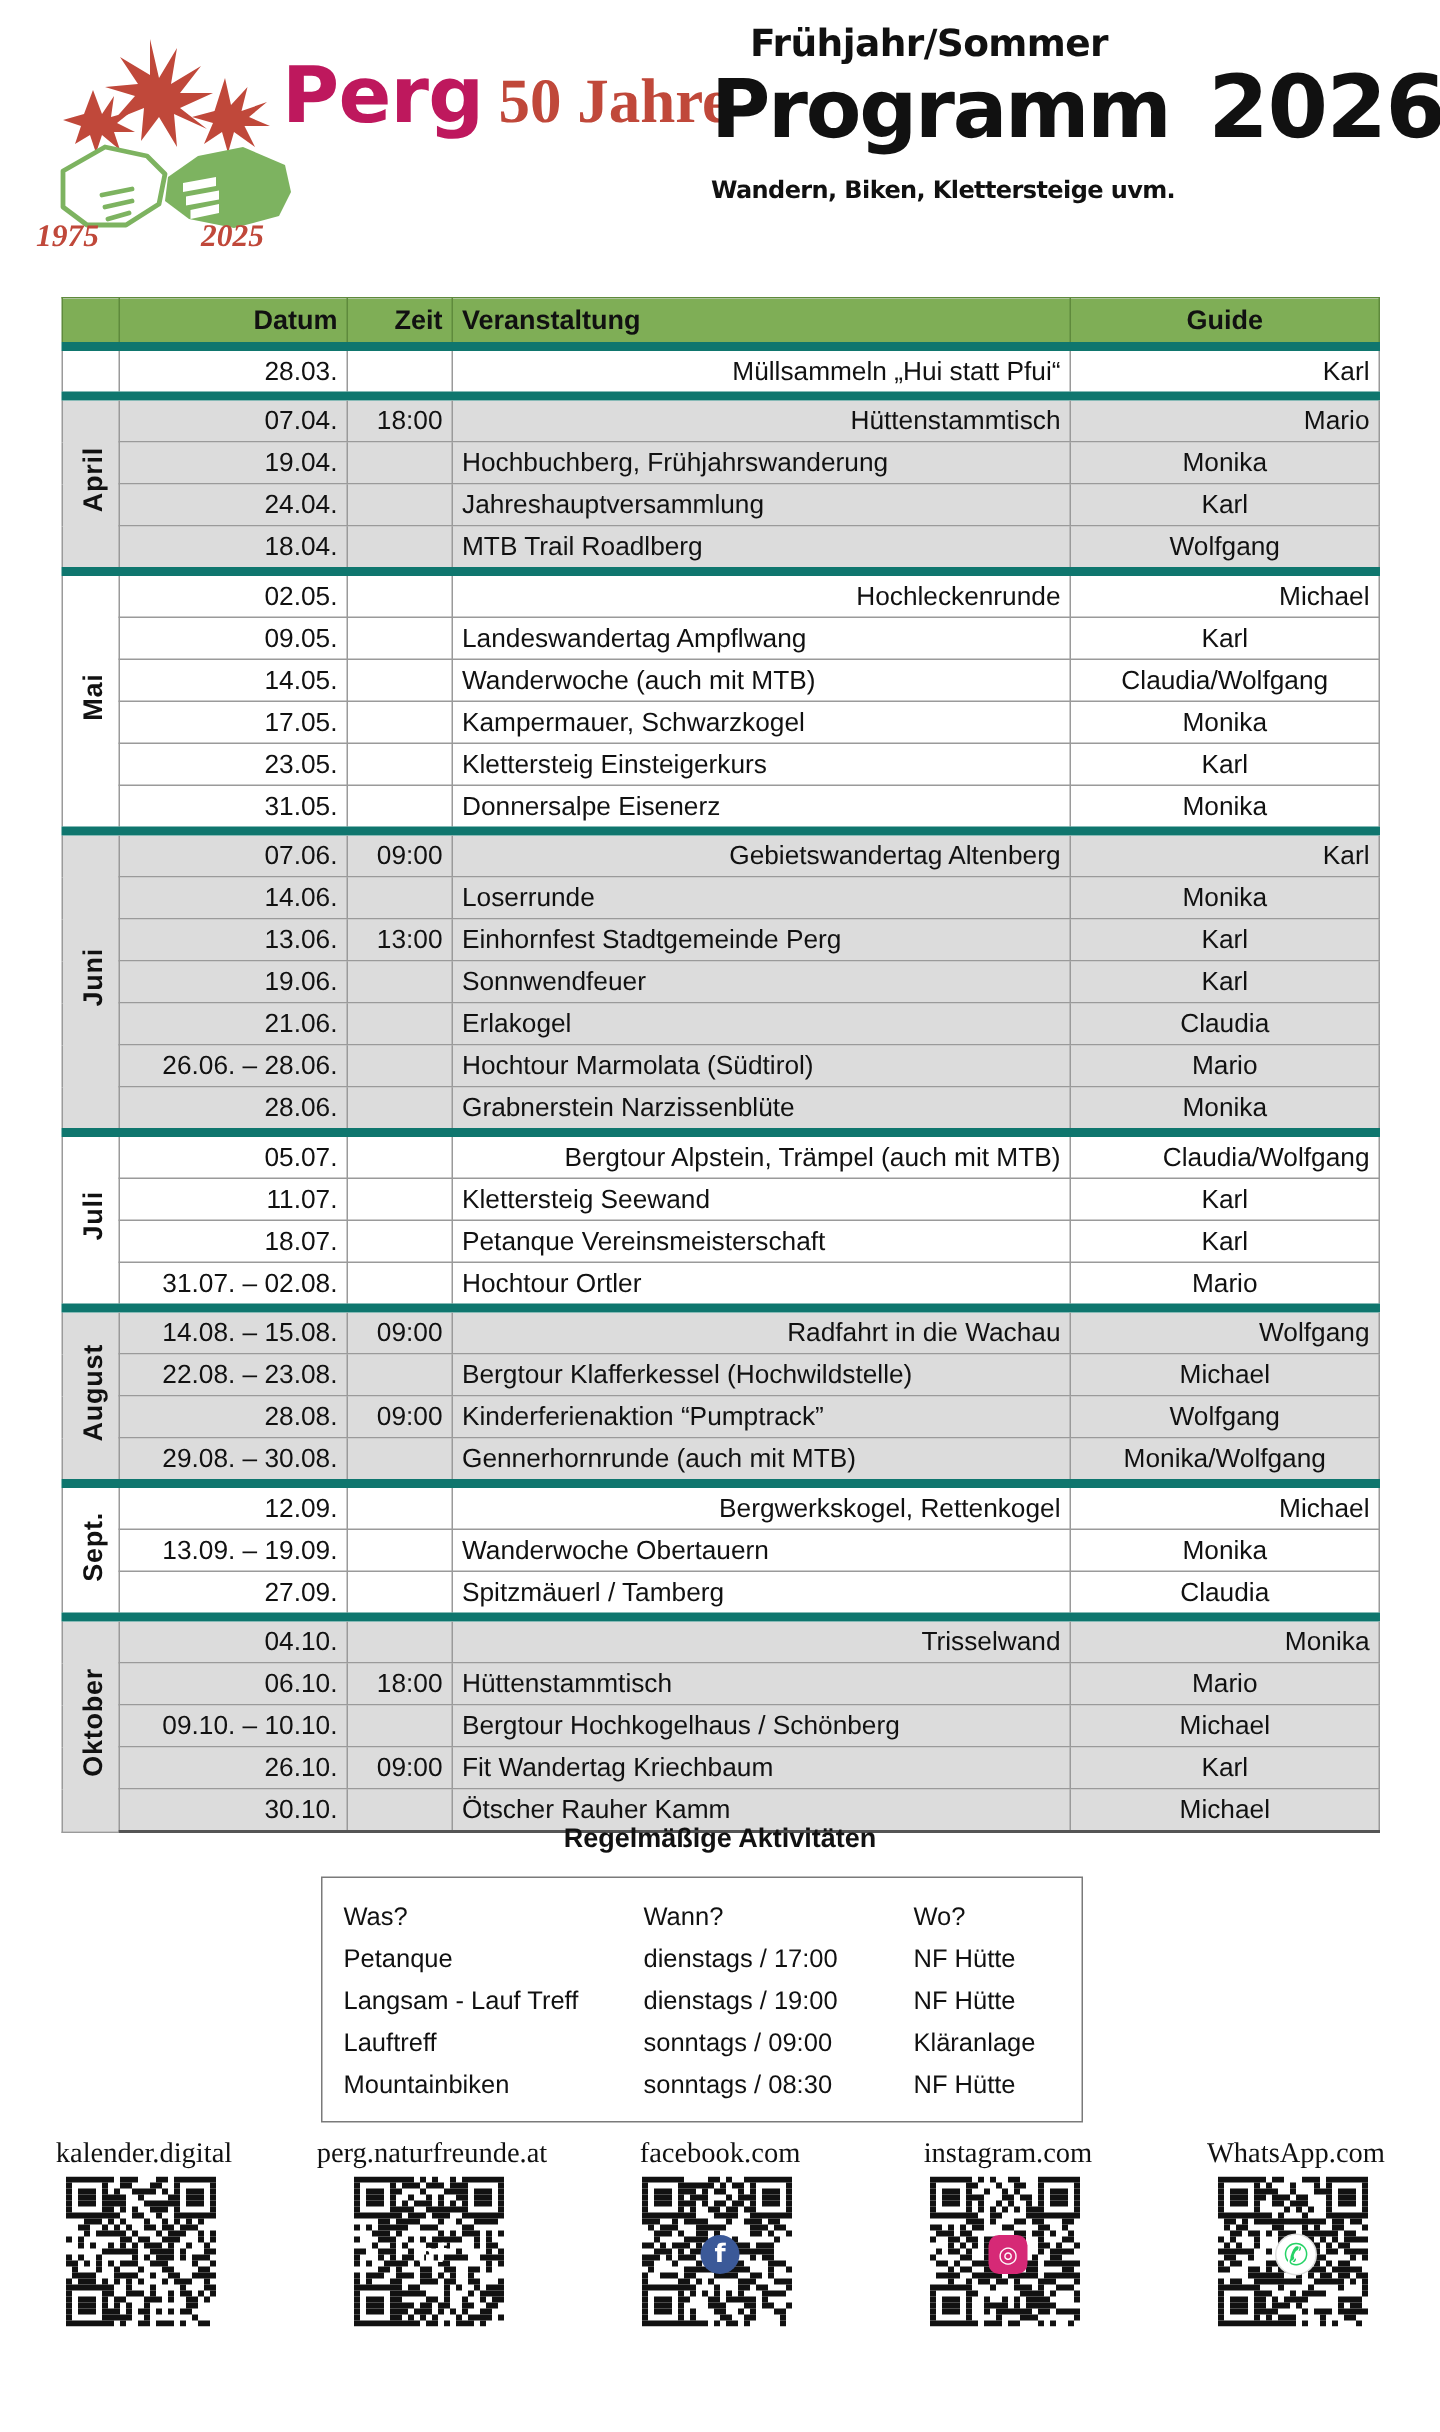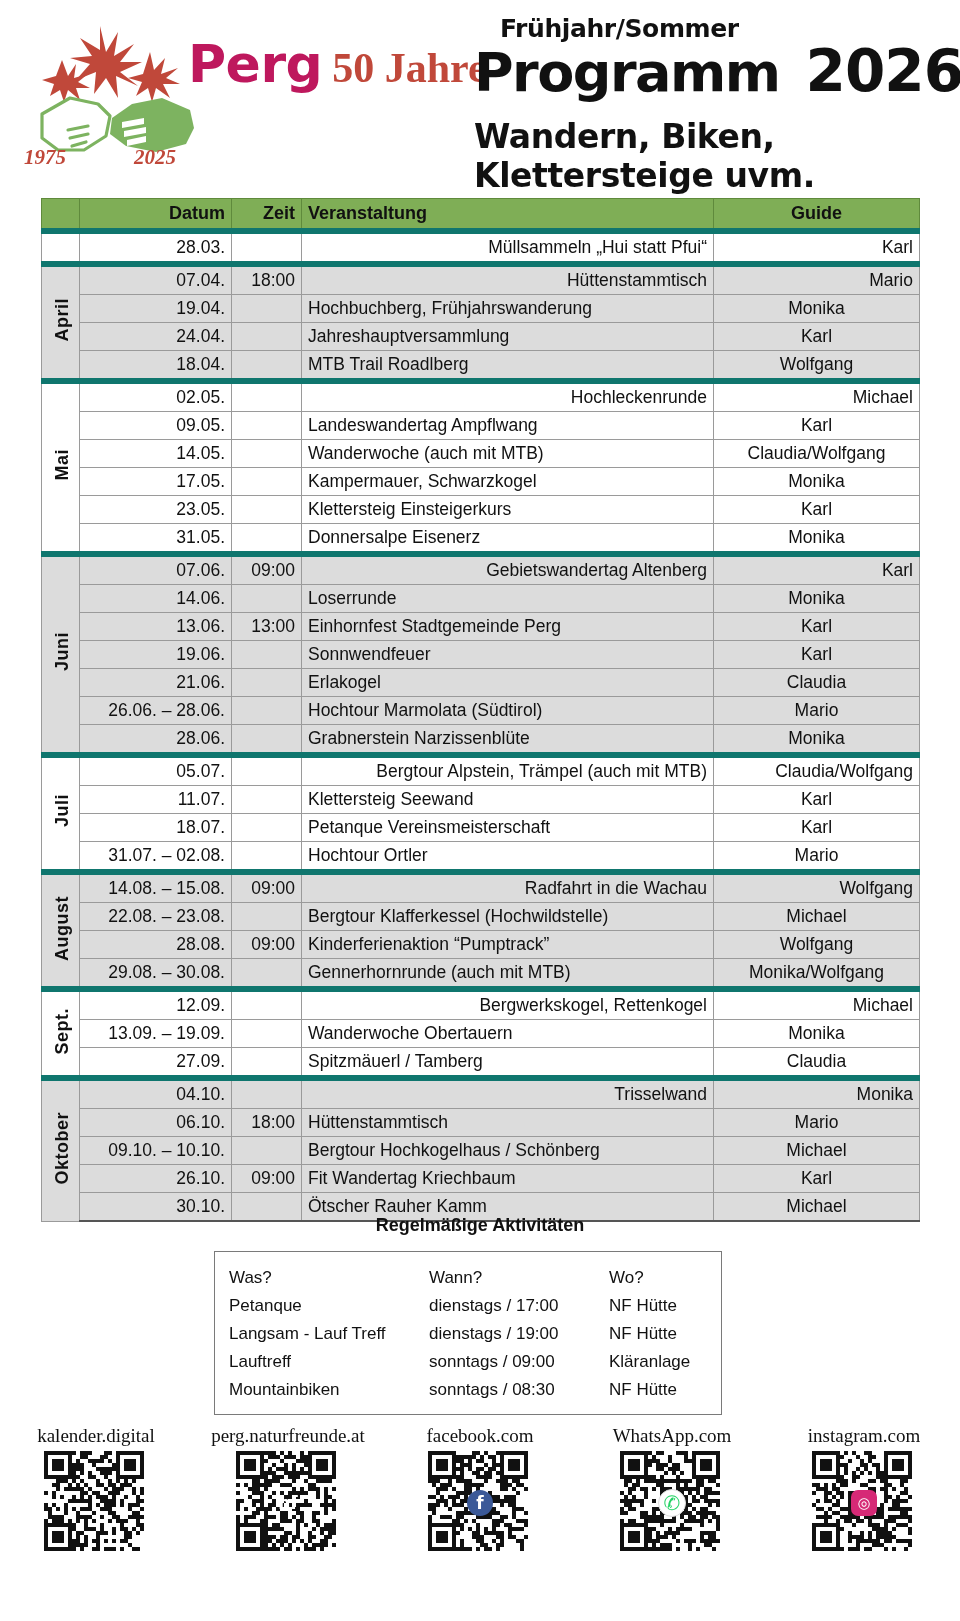--- a/index.html
+++ b/index.html
@@ -83,21 +83,21 @@
   }
   .prog-year{
     font-size:58px;
     font-weight:bold;
     margin-left:26px;
     letter-spacing:-1px;
     font-family:"DejaVu Sans", sans-serif;
   }
   .subtitle{
     margin-top:12px;
-    font-size:33px;
+    font-size:16px;
     font-weight:bold;
     letter-spacing:-0.4px;
     font-family:"DejaVu Sans", sans-serif;
   }
 
   
   .cal-wrap{
     position:absolute;
     left:41px; top:198px;
     width:878px;
@@ -1574,20 +1574,350 @@
           <rect x="28" y="96" width="4" height="4" fill="#111111"></rect>
           <rect x="32" y="96" width="4" height="4" fill="#111111"></rect>
           <rect x="36" y="96" width="4" height="4" fill="#111111"></rect>
           <rect x="40" y="96" width="4" height="4" fill="#111111"></rect>
           <rect x="48" y="96" width="4" height="4" fill="#111111"></rect>
           <rect x="56" y="96" width="4" height="4" fill="#111111"></rect>
           <rect x="60" y="96" width="4" height="4" fill="#111111"></rect>
           <rect x="68" y="96" width="4" height="4" fill="#111111"></rect>
           <rect x="92" y="96" width="4" height="4" fill="#111111"></rect>
         </svg><div class="qr-badge badge-fb">f</div></div></div>
+    <div class="qr-item"><div class="qr-label">instagram.com</div><div class="qr-code"><svg width="100" height="100" viewBox="0 0 100 100">
+          <rect width="100" height="100" fill="#ffffff"></rect>
+          <rect x="0" y="0" width="4" height="4" fill="#111111"></rect>
+          <rect x="4" y="0" width="4" height="4" fill="#111111"></rect>
+          <rect x="8" y="0" width="4" height="4" fill="#111111"></rect>
+          <rect x="12" y="0" width="4" height="4" fill="#111111"></rect>
+          <rect x="16" y="0" width="4" height="4" fill="#111111"></rect>
+          <rect x="20" y="0" width="4" height="4" fill="#111111"></rect>
+          <rect x="24" y="0" width="4" height="4" fill="#111111"></rect>
+          <rect x="32" y="0" width="4" height="4" fill="#111111"></rect>
+          <rect x="40" y="0" width="4" height="4" fill="#111111"></rect>
+          <rect x="52" y="0" width="4" height="4" fill="#111111"></rect>
+          <rect x="56" y="0" width="4" height="4" fill="#111111"></rect>
+          <rect x="72" y="0" width="4" height="4" fill="#111111"></rect>
+          <rect x="76" y="0" width="4" height="4" fill="#111111"></rect>
+          <rect x="80" y="0" width="4" height="4" fill="#111111"></rect>
+          <rect x="84" y="0" width="4" height="4" fill="#111111"></rect>
+          <rect x="88" y="0" width="4" height="4" fill="#111111"></rect>
+          <rect x="92" y="0" width="4" height="4" fill="#111111"></rect>
+          <rect x="96" y="0" width="4" height="4" fill="#111111"></rect>
+          <rect x="0" y="4" width="4" height="4" fill="#111111"></rect>
+          <rect x="24" y="4" width="4" height="4" fill="#111111"></rect>
+          <rect x="28" y="4" width="4" height="4" fill="#111111"></rect>
+          <rect x="44" y="4" width="4" height="4" fill="#111111"></rect>
+          <rect x="56" y="4" width="4" height="4" fill="#111111"></rect>
+          <rect x="60" y="4" width="4" height="4" fill="#111111"></rect>
+          <rect x="72" y="4" width="4" height="4" fill="#111111"></rect>
+          <rect x="96" y="4" width="4" height="4" fill="#111111"></rect>
+          <rect x="0" y="8" width="4" height="4" fill="#111111"></rect>
+          <rect x="8" y="8" width="4" height="4" fill="#111111"></rect>
+          <rect x="12" y="8" width="4" height="4" fill="#111111"></rect>
+          <rect x="16" y="8" width="4" height="4" fill="#111111"></rect>
+          <rect x="24" y="8" width="4" height="4" fill="#111111"></rect>
+          <rect x="36" y="8" width="4" height="4" fill="#111111"></rect>
+          <rect x="48" y="8" width="4" height="4" fill="#111111"></rect>
+          <rect x="56" y="8" width="4" height="4" fill="#111111"></rect>
+          <rect x="72" y="8" width="4" height="4" fill="#111111"></rect>
+          <rect x="80" y="8" width="4" height="4" fill="#111111"></rect>
+          <rect x="84" y="8" width="4" height="4" fill="#111111"></rect>
+          <rect x="88" y="8" width="4" height="4" fill="#111111"></rect>
+          <rect x="96" y="8" width="4" height="4" fill="#111111"></rect>
+          <rect x="0" y="12" width="4" height="4" fill="#111111"></rect>
+          <rect x="8" y="12" width="4" height="4" fill="#111111"></rect>
+          <rect x="12" y="12" width="4" height="4" fill="#111111"></rect>
+          <rect x="16" y="12" width="4" height="4" fill="#111111"></rect>
+          <rect x="24" y="12" width="4" height="4" fill="#111111"></rect>
+          <rect x="28" y="12" width="4" height="4" fill="#111111"></rect>
+          <rect x="32" y="12" width="4" height="4" fill="#111111"></rect>
+          <rect x="48" y="12" width="4" height="4" fill="#111111"></rect>
+          <rect x="52" y="12" width="4" height="4" fill="#111111"></rect>
+          <rect x="60" y="12" width="4" height="4" fill="#111111"></rect>
+          <rect x="64" y="12" width="4" height="4" fill="#111111"></rect>
+          <rect x="72" y="12" width="4" height="4" fill="#111111"></rect>
+          <rect x="80" y="12" width="4" height="4" fill="#111111"></rect>
+          <rect x="84" y="12" width="4" height="4" fill="#111111"></rect>
+          <rect x="88" y="12" width="4" height="4" fill="#111111"></rect>
+          <rect x="96" y="12" width="4" height="4" fill="#111111"></rect>
+          <rect x="0" y="16" width="4" height="4" fill="#111111"></rect>
+          <rect x="8" y="16" width="4" height="4" fill="#111111"></rect>
+          <rect x="12" y="16" width="4" height="4" fill="#111111"></rect>
+          <rect x="16" y="16" width="4" height="4" fill="#111111"></rect>
+          <rect x="24" y="16" width="4" height="4" fill="#111111"></rect>
+          <rect x="32" y="16" width="4" height="4" fill="#111111"></rect>
+          <rect x="44" y="16" width="4" height="4" fill="#111111"></rect>
+          <rect x="52" y="16" width="4" height="4" fill="#111111"></rect>
+          <rect x="64" y="16" width="4" height="4" fill="#111111"></rect>
+          <rect x="72" y="16" width="4" height="4" fill="#111111"></rect>
+          <rect x="80" y="16" width="4" height="4" fill="#111111"></rect>
+          <rect x="84" y="16" width="4" height="4" fill="#111111"></rect>
+          <rect x="88" y="16" width="4" height="4" fill="#111111"></rect>
+          <rect x="96" y="16" width="4" height="4" fill="#111111"></rect>
+          <rect x="0" y="20" width="4" height="4" fill="#111111"></rect>
+          <rect x="24" y="20" width="4" height="4" fill="#111111"></rect>
+          <rect x="32" y="20" width="4" height="4" fill="#111111"></rect>
+          <rect x="40" y="20" width="4" height="4" fill="#111111"></rect>
+          <rect x="48" y="20" width="4" height="4" fill="#111111"></rect>
+          <rect x="56" y="20" width="4" height="4" fill="#111111"></rect>
+          <rect x="64" y="20" width="4" height="4" fill="#111111"></rect>
+          <rect x="68" y="20" width="4" height="4" fill="#111111"></rect>
+          <rect x="72" y="20" width="4" height="4" fill="#111111"></rect>
+          <rect x="96" y="20" width="4" height="4" fill="#111111"></rect>
+          <rect x="0" y="24" width="4" height="4" fill="#111111"></rect>
+          <rect x="4" y="24" width="4" height="4" fill="#111111"></rect>
+          <rect x="8" y="24" width="4" height="4" fill="#111111"></rect>
+          <rect x="12" y="24" width="4" height="4" fill="#111111"></rect>
+          <rect x="16" y="24" width="4" height="4" fill="#111111"></rect>
+          <rect x="20" y="24" width="4" height="4" fill="#111111"></rect>
+          <rect x="24" y="24" width="4" height="4" fill="#111111"></rect>
+          <rect x="28" y="24" width="4" height="4" fill="#111111"></rect>
+          <rect x="40" y="24" width="4" height="4" fill="#111111"></rect>
+          <rect x="44" y="24" width="4" height="4" fill="#111111"></rect>
+          <rect x="64" y="24" width="4" height="4" fill="#111111"></rect>
+          <rect x="68" y="24" width="4" height="4" fill="#111111"></rect>
+          <rect x="72" y="24" width="4" height="4" fill="#111111"></rect>
+          <rect x="76" y="24" width="4" height="4" fill="#111111"></rect>
+          <rect x="80" y="24" width="4" height="4" fill="#111111"></rect>
+          <rect x="84" y="24" width="4" height="4" fill="#111111"></rect>
+          <rect x="88" y="24" width="4" height="4" fill="#111111"></rect>
+          <rect x="92" y="24" width="4" height="4" fill="#111111"></rect>
+          <rect x="96" y="24" width="4" height="4" fill="#111111"></rect>
+          <rect x="24" y="28" width="4" height="4" fill="#111111"></rect>
+          <rect x="28" y="28" width="4" height="4" fill="#111111"></rect>
+          <rect x="32" y="28" width="4" height="4" fill="#111111"></rect>
+          <rect x="40" y="28" width="4" height="4" fill="#111111"></rect>
+          <rect x="56" y="28" width="4" height="4" fill="#111111"></rect>
+          <rect x="60" y="28" width="4" height="4" fill="#111111"></rect>
+          <rect x="68" y="28" width="4" height="4" fill="#111111"></rect>
+          <rect x="72" y="28" width="4" height="4" fill="#111111"></rect>
+          <rect x="88" y="28" width="4" height="4" fill="#111111"></rect>
+          <rect x="92" y="28" width="4" height="4" fill="#111111"></rect>
+          <rect x="0" y="32" width="4" height="4" fill="#111111"></rect>
+          <rect x="4" y="32" width="4" height="4" fill="#111111"></rect>
+          <rect x="12" y="32" width="4" height="4" fill="#111111"></rect>
+          <rect x="20" y="32" width="4" height="4" fill="#111111"></rect>
+          <rect x="28" y="32" width="4" height="4" fill="#111111"></rect>
+          <rect x="32" y="32" width="4" height="4" fill="#111111"></rect>
+          <rect x="48" y="32" width="4" height="4" fill="#111111"></rect>
+          <rect x="52" y="32" width="4" height="4" fill="#111111"></rect>
+          <rect x="72" y="32" width="4" height="4" fill="#111111"></rect>
+          <rect x="76" y="32" width="4" height="4" fill="#111111"></rect>
+          <rect x="88" y="32" width="4" height="4" fill="#111111"></rect>
+          <rect x="4" y="36" width="4" height="4" fill="#111111"></rect>
+          <rect x="8" y="36" width="4" height="4" fill="#111111"></rect>
+          <rect x="12" y="36" width="4" height="4" fill="#111111"></rect>
+          <rect x="20" y="36" width="4" height="4" fill="#111111"></rect>
+          <rect x="24" y="36" width="4" height="4" fill="#111111"></rect>
+          <rect x="56" y="36" width="4" height="4" fill="#111111"></rect>
+          <rect x="60" y="36" width="4" height="4" fill="#111111"></rect>
+          <rect x="68" y="36" width="4" height="4" fill="#111111"></rect>
+          <rect x="72" y="36" width="4" height="4" fill="#111111"></rect>
+          <rect x="80" y="36" width="4" height="4" fill="#111111"></rect>
+          <rect x="92" y="36" width="4" height="4" fill="#111111"></rect>
+          <rect x="0" y="40" width="4" height="4" fill="#111111"></rect>
+          <rect x="12" y="40" width="4" height="4" fill="#111111"></rect>
+          <rect x="16" y="40" width="4" height="4" fill="#111111"></rect>
+          <rect x="24" y="40" width="4" height="4" fill="#111111"></rect>
+          <rect x="28" y="40" width="4" height="4" fill="#111111"></rect>
+          <rect x="36" y="40" width="4" height="4" fill="#111111"></rect>
+          <rect x="40" y="40" width="4" height="4" fill="#111111"></rect>
+          <rect x="52" y="40" width="4" height="4" fill="#111111"></rect>
+          <rect x="60" y="40" width="4" height="4" fill="#111111"></rect>
+          <rect x="72" y="40" width="4" height="4" fill="#111111"></rect>
+          <rect x="88" y="40" width="4" height="4" fill="#111111"></rect>
+          <rect x="92" y="40" width="4" height="4" fill="#111111"></rect>
+          <rect x="12" y="44" width="4" height="4" fill="#111111"></rect>
+          <rect x="20" y="44" width="4" height="4" fill="#111111"></rect>
+          <rect x="28" y="44" width="4" height="4" fill="#111111"></rect>
+          <rect x="36" y="44" width="4" height="4" fill="#111111"></rect>
+          <rect x="44" y="44" width="4" height="4" fill="#111111"></rect>
+          <rect x="48" y="44" width="4" height="4" fill="#111111"></rect>
+          <rect x="52" y="44" width="4" height="4" fill="#111111"></rect>
+          <rect x="56" y="44" width="4" height="4" fill="#111111"></rect>
+          <rect x="72" y="44" width="4" height="4" fill="#111111"></rect>
+          <rect x="76" y="44" width="4" height="4" fill="#111111"></rect>
+          <rect x="84" y="44" width="4" height="4" fill="#111111"></rect>
+          <rect x="96" y="44" width="4" height="4" fill="#111111"></rect>
+          <rect x="4" y="48" width="4" height="4" fill="#111111"></rect>
+          <rect x="12" y="48" width="4" height="4" fill="#111111"></rect>
+          <rect x="16" y="48" width="4" height="4" fill="#111111"></rect>
+          <rect x="24" y="48" width="4" height="4" fill="#111111"></rect>
+          <rect x="36" y="48" width="4" height="4" fill="#111111"></rect>
+          <rect x="44" y="48" width="4" height="4" fill="#111111"></rect>
+          <rect x="72" y="48" width="4" height="4" fill="#111111"></rect>
+          <rect x="80" y="48" width="4" height="4" fill="#111111"></rect>
+          <rect x="84" y="48" width="4" height="4" fill="#111111"></rect>
+          <rect x="88" y="48" width="4" height="4" fill="#111111"></rect>
+          <rect x="92" y="48" width="4" height="4" fill="#111111"></rect>
+          <rect x="0" y="52" width="4" height="4" fill="#111111"></rect>
+          <rect x="20" y="52" width="4" height="4" fill="#111111"></rect>
+          <rect x="24" y="52" width="4" height="4" fill="#111111"></rect>
+          <rect x="36" y="52" width="4" height="4" fill="#111111"></rect>
+          <rect x="56" y="52" width="4" height="4" fill="#111111"></rect>
+          <rect x="68" y="52" width="4" height="4" fill="#111111"></rect>
+          <rect x="80" y="52" width="4" height="4" fill="#111111"></rect>
+          <rect x="84" y="52" width="4" height="4" fill="#111111"></rect>
+          <rect x="4" y="56" width="4" height="4" fill="#111111"></rect>
+          <rect x="8" y="56" width="4" height="4" fill="#111111"></rect>
+          <rect x="16" y="56" width="4" height="4" fill="#111111"></rect>
+          <rect x="28" y="56" width="4" height="4" fill="#111111"></rect>
+          <rect x="32" y="56" width="4" height="4" fill="#111111"></rect>
+          <rect x="36" y="56" width="4" height="4" fill="#111111"></rect>
+          <rect x="44" y="56" width="4" height="4" fill="#111111"></rect>
+          <rect x="56" y="56" width="4" height="4" fill="#111111"></rect>
+          <rect x="60" y="56" width="4" height="4" fill="#111111"></rect>
+          <rect x="64" y="56" width="4" height="4" fill="#111111"></rect>
+          <rect x="68" y="56" width="4" height="4" fill="#111111"></rect>
+          <rect x="76" y="56" width="4" height="4" fill="#111111"></rect>
+          <rect x="80" y="56" width="4" height="4" fill="#111111"></rect>
+          <rect x="84" y="56" width="4" height="4" fill="#111111"></rect>
+          <rect x="88" y="56" width="4" height="4" fill="#111111"></rect>
+          <rect x="92" y="56" width="4" height="4" fill="#111111"></rect>
+          <rect x="96" y="56" width="4" height="4" fill="#111111"></rect>
+          <rect x="12" y="60" width="4" height="4" fill="#111111"></rect>
+          <rect x="20" y="60" width="4" height="4" fill="#111111"></rect>
+          <rect x="24" y="60" width="4" height="4" fill="#111111"></rect>
+          <rect x="36" y="60" width="4" height="4" fill="#111111"></rect>
+          <rect x="40" y="60" width="4" height="4" fill="#111111"></rect>
+          <rect x="44" y="60" width="4" height="4" fill="#111111"></rect>
+          <rect x="48" y="60" width="4" height="4" fill="#111111"></rect>
+          <rect x="52" y="60" width="4" height="4" fill="#111111"></rect>
+          <rect x="56" y="60" width="4" height="4" fill="#111111"></rect>
+          <rect x="64" y="60" width="4" height="4" fill="#111111"></rect>
+          <rect x="68" y="60" width="4" height="4" fill="#111111"></rect>
+          <rect x="88" y="60" width="4" height="4" fill="#111111"></rect>
+          <rect x="92" y="60" width="4" height="4" fill="#111111"></rect>
+          <rect x="4" y="64" width="4" height="4" fill="#111111"></rect>
+          <rect x="8" y="64" width="4" height="4" fill="#111111"></rect>
+          <rect x="12" y="64" width="4" height="4" fill="#111111"></rect>
+          <rect x="16" y="64" width="4" height="4" fill="#111111"></rect>
+          <rect x="28" y="64" width="4" height="4" fill="#111111"></rect>
+          <rect x="32" y="64" width="4" height="4" fill="#111111"></rect>
+          <rect x="36" y="64" width="4" height="4" fill="#111111"></rect>
+          <rect x="40" y="64" width="4" height="4" fill="#111111"></rect>
+          <rect x="44" y="64" width="4" height="4" fill="#111111"></rect>
+          <rect x="52" y="64" width="4" height="4" fill="#111111"></rect>
+          <rect x="56" y="64" width="4" height="4" fill="#111111"></rect>
+          <rect x="60" y="64" width="4" height="4" fill="#111111"></rect>
+          <rect x="64" y="64" width="4" height="4" fill="#111111"></rect>
+          <rect x="68" y="64" width="4" height="4" fill="#111111"></rect>
+          <rect x="76" y="64" width="4" height="4" fill="#111111"></rect>
+          <rect x="80" y="64" width="4" height="4" fill="#111111"></rect>
+          <rect x="84" y="64" width="4" height="4" fill="#111111"></rect>
+          <rect x="88" y="64" width="4" height="4" fill="#111111"></rect>
+          <rect x="92" y="64" width="4" height="4" fill="#111111"></rect>
+          <rect x="96" y="64" width="4" height="4" fill="#111111"></rect>
+          <rect x="12" y="68" width="4" height="4" fill="#111111"></rect>
+          <rect x="24" y="68" width="4" height="4" fill="#111111"></rect>
+          <rect x="32" y="68" width="4" height="4" fill="#111111"></rect>
+          <rect x="36" y="68" width="4" height="4" fill="#111111"></rect>
+          <rect x="44" y="68" width="4" height="4" fill="#111111"></rect>
+          <rect x="48" y="68" width="4" height="4" fill="#111111"></rect>
+          <rect x="56" y="68" width="4" height="4" fill="#111111"></rect>
+          <rect x="72" y="68" width="4" height="4" fill="#111111"></rect>
+          <rect x="76" y="68" width="4" height="4" fill="#111111"></rect>
+          <rect x="80" y="68" width="4" height="4" fill="#111111"></rect>
+          <rect x="96" y="68" width="4" height="4" fill="#111111"></rect>
+          <rect x="0" y="72" width="4" height="4" fill="#111111"></rect>
+          <rect x="4" y="72" width="4" height="4" fill="#111111"></rect>
+          <rect x="8" y="72" width="4" height="4" fill="#111111"></rect>
+          <rect x="12" y="72" width="4" height="4" fill="#111111"></rect>
+          <rect x="16" y="72" width="4" height="4" fill="#111111"></rect>
+          <rect x="20" y="72" width="4" height="4" fill="#111111"></rect>
+          <rect x="24" y="72" width="4" height="4" fill="#111111"></rect>
+          <rect x="40" y="72" width="4" height="4" fill="#111111"></rect>
+          <rect x="56" y="72" width="4" height="4" fill="#111111"></rect>
+          <rect x="60" y="72" width="4" height="4" fill="#111111"></rect>
+          <rect x="64" y="72" width="4" height="4" fill="#111111"></rect>
+          <rect x="72" y="72" width="4" height="4" fill="#111111"></rect>
+          <rect x="84" y="72" width="4" height="4" fill="#111111"></rect>
+          <rect x="88" y="72" width="4" height="4" fill="#111111"></rect>
+          <rect x="92" y="72" width="4" height="4" fill="#111111"></rect>
+          <rect x="0" y="76" width="4" height="4" fill="#111111"></rect>
+          <rect x="24" y="76" width="4" height="4" fill="#111111"></rect>
+          <rect x="28" y="76" width="4" height="4" fill="#111111"></rect>
+          <rect x="60" y="76" width="4" height="4" fill="#111111"></rect>
+          <rect x="64" y="76" width="4" height="4" fill="#111111"></rect>
+          <rect x="68" y="76" width="4" height="4" fill="#111111"></rect>
+          <rect x="72" y="76" width="4" height="4" fill="#111111"></rect>
+          <rect x="80" y="76" width="4" height="4" fill="#111111"></rect>
+          <rect x="96" y="76" width="4" height="4" fill="#111111"></rect>
+          <rect x="0" y="80" width="4" height="4" fill="#111111"></rect>
+          <rect x="8" y="80" width="4" height="4" fill="#111111"></rect>
+          <rect x="12" y="80" width="4" height="4" fill="#111111"></rect>
+          <rect x="16" y="80" width="4" height="4" fill="#111111"></rect>
+          <rect x="24" y="80" width="4" height="4" fill="#111111"></rect>
+          <rect x="36" y="80" width="4" height="4" fill="#111111"></rect>
+          <rect x="48" y="80" width="4" height="4" fill="#111111"></rect>
+          <rect x="56" y="80" width="4" height="4" fill="#111111"></rect>
+          <rect x="64" y="80" width="4" height="4" fill="#111111"></rect>
+          <rect x="68" y="80" width="4" height="4" fill="#111111"></rect>
+          <rect x="72" y="80" width="4" height="4" fill="#111111"></rect>
+          <rect x="76" y="80" width="4" height="4" fill="#111111"></rect>
+          <rect x="96" y="80" width="4" height="4" fill="#111111"></rect>
+          <rect x="0" y="84" width="4" height="4" fill="#111111"></rect>
+          <rect x="8" y="84" width="4" height="4" fill="#111111"></rect>
+          <rect x="12" y="84" width="4" height="4" fill="#111111"></rect>
+          <rect x="16" y="84" width="4" height="4" fill="#111111"></rect>
+          <rect x="24" y="84" width="4" height="4" fill="#111111"></rect>
+          <rect x="36" y="84" width="4" height="4" fill="#111111"></rect>
+          <rect x="40" y="84" width="4" height="4" fill="#111111"></rect>
+          <rect x="44" y="84" width="4" height="4" fill="#111111"></rect>
+          <rect x="48" y="84" width="4" height="4" fill="#111111"></rect>
+          <rect x="56" y="84" width="4" height="4" fill="#111111"></rect>
+          <rect x="64" y="84" width="4" height="4" fill="#111111"></rect>
+          <rect x="68" y="84" width="4" height="4" fill="#111111"></rect>
+          <rect x="72" y="84" width="4" height="4" fill="#111111"></rect>
+          <rect x="76" y="84" width="4" height="4" fill="#111111"></rect>
+          <rect x="80" y="84" width="4" height="4" fill="#111111"></rect>
+          <rect x="0" y="88" width="4" height="4" fill="#111111"></rect>
+          <rect x="8" y="88" width="4" height="4" fill="#111111"></rect>
+          <rect x="12" y="88" width="4" height="4" fill="#111111"></rect>
+          <rect x="16" y="88" width="4" height="4" fill="#111111"></rect>
+          <rect x="24" y="88" width="4" height="4" fill="#111111"></rect>
+          <rect x="36" y="88" width="4" height="4" fill="#111111"></rect>
+          <rect x="44" y="88" width="4" height="4" fill="#111111"></rect>
+          <rect x="48" y="88" width="4" height="4" fill="#111111"></rect>
+          <rect x="52" y="88" width="4" height="4" fill="#111111"></rect>
+          <rect x="56" y="88" width="4" height="4" fill="#111111"></rect>
+          <rect x="60" y="88" width="4" height="4" fill="#111111"></rect>
+          <rect x="64" y="88" width="4" height="4" fill="#111111"></rect>
+          <rect x="72" y="88" width="4" height="4" fill="#111111"></rect>
+          <rect x="76" y="88" width="4" height="4" fill="#111111"></rect>
+          <rect x="84" y="88" width="4" height="4" fill="#111111"></rect>
+          <rect x="88" y="88" width="4" height="4" fill="#111111"></rect>
+          <rect x="92" y="88" width="4" height="4" fill="#111111"></rect>
+          <rect x="96" y="88" width="4" height="4" fill="#111111"></rect>
+          <rect x="0" y="92" width="4" height="4" fill="#111111"></rect>
+          <rect x="24" y="92" width="4" height="4" fill="#111111"></rect>
+          <rect x="44" y="92" width="4" height="4" fill="#111111"></rect>
+          <rect x="60" y="92" width="4" height="4" fill="#111111"></rect>
+          <rect x="64" y="92" width="4" height="4" fill="#111111"></rect>
+          <rect x="68" y="92" width="4" height="4" fill="#111111"></rect>
+          <rect x="96" y="92" width="4" height="4" fill="#111111"></rect>
+          <rect x="0" y="96" width="4" height="4" fill="#111111"></rect>
+          <rect x="4" y="96" width="4" height="4" fill="#111111"></rect>
+          <rect x="8" y="96" width="4" height="4" fill="#111111"></rect>
+          <rect x="12" y="96" width="4" height="4" fill="#111111"></rect>
+          <rect x="16" y="96" width="4" height="4" fill="#111111"></rect>
+          <rect x="20" y="96" width="4" height="4" fill="#111111"></rect>
+          <rect x="24" y="96" width="4" height="4" fill="#111111"></rect>
+          <rect x="28" y="96" width="4" height="4" fill="#111111"></rect>
+          <rect x="36" y="96" width="4" height="4" fill="#111111"></rect>
+          <rect x="40" y="96" width="4" height="4" fill="#111111"></rect>
+          <rect x="44" y="96" width="4" height="4" fill="#111111"></rect>
+          <rect x="52" y="96" width="4" height="4" fill="#111111"></rect>
+          <rect x="56" y="96" width="4" height="4" fill="#111111"></rect>
+          <rect x="72" y="96" width="4" height="4" fill="#111111"></rect>
+          <rect x="80" y="96" width="4" height="4" fill="#111111"></rect>
+          <rect x="92" y="96" width="4" height="4" fill="#111111"></rect>
+        </svg><div class="qr-badge badge-ig">◎</div></div></div>
     <div class="qr-item"><div class="qr-label">WhatsApp.com</div><div class="qr-code"><svg width="100" height="100" viewBox="0 0 100 100">
           <rect width="100" height="100" fill="#ffffff"></rect>
           <rect x="0" y="0" width="4" height="4" fill="#111111"></rect>
           <rect x="4" y="0" width="4" height="4" fill="#111111"></rect>
           <rect x="8" y="0" width="4" height="4" fill="#111111"></rect>
           <rect x="12" y="0" width="4" height="4" fill="#111111"></rect>
           <rect x="16" y="0" width="4" height="4" fill="#111111"></rect>
           <rect x="20" y="0" width="4" height="4" fill="#111111"></rect>
           <rect x="24" y="0" width="4" height="4" fill="#111111"></rect>
           <rect x="28" y="0" width="4" height="4" fill="#111111"></rect>
@@ -1928,343 +2258,13 @@
           <rect x="32" y="96" width="4" height="4" fill="#111111"></rect>
           <rect x="36" y="96" width="4" height="4" fill="#111111"></rect>
           <rect x="40" y="96" width="4" height="4" fill="#111111"></rect>
           <rect x="44" y="96" width="4" height="4" fill="#111111"></rect>
           <rect x="48" y="96" width="4" height="4" fill="#111111"></rect>
           <rect x="56" y="96" width="4" height="4" fill="#111111"></rect>
           <rect x="68" y="96" width="4" height="4" fill="#111111"></rect>
           <rect x="76" y="96" width="4" height="4" fill="#111111"></rect>
           <rect x="92" y="96" width="4" height="4" fill="#111111"></rect>
         </svg><div class="qr-badge badge-wa">✆</div></div></div>
-    <div class="qr-item"><div class="qr-label">instagram.com</div><div class="qr-code"><svg width="100" height="100" viewBox="0 0 100 100">
-          <rect width="100" height="100" fill="#ffffff"></rect>
-          <rect x="0" y="0" width="4" height="4" fill="#111111"></rect>
-          <rect x="4" y="0" width="4" height="4" fill="#111111"></rect>
-          <rect x="8" y="0" width="4" height="4" fill="#111111"></rect>
-          <rect x="12" y="0" width="4" height="4" fill="#111111"></rect>
-          <rect x="16" y="0" width="4" height="4" fill="#111111"></rect>
-          <rect x="20" y="0" width="4" height="4" fill="#111111"></rect>
-          <rect x="24" y="0" width="4" height="4" fill="#111111"></rect>
-          <rect x="32" y="0" width="4" height="4" fill="#111111"></rect>
-          <rect x="40" y="0" width="4" height="4" fill="#111111"></rect>
-          <rect x="52" y="0" width="4" height="4" fill="#111111"></rect>
-          <rect x="56" y="0" width="4" height="4" fill="#111111"></rect>
-          <rect x="72" y="0" width="4" height="4" fill="#111111"></rect>
-          <rect x="76" y="0" width="4" height="4" fill="#111111"></rect>
-          <rect x="80" y="0" width="4" height="4" fill="#111111"></rect>
-          <rect x="84" y="0" width="4" height="4" fill="#111111"></rect>
-          <rect x="88" y="0" width="4" height="4" fill="#111111"></rect>
-          <rect x="92" y="0" width="4" height="4" fill="#111111"></rect>
-          <rect x="96" y="0" width="4" height="4" fill="#111111"></rect>
-          <rect x="0" y="4" width="4" height="4" fill="#111111"></rect>
-          <rect x="24" y="4" width="4" height="4" fill="#111111"></rect>
-          <rect x="28" y="4" width="4" height="4" fill="#111111"></rect>
-          <rect x="44" y="4" width="4" height="4" fill="#111111"></rect>
-          <rect x="56" y="4" width="4" height="4" fill="#111111"></rect>
-          <rect x="60" y="4" width="4" height="4" fill="#111111"></rect>
-          <rect x="72" y="4" width="4" height="4" fill="#111111"></rect>
-          <rect x="96" y="4" width="4" height="4" fill="#111111"></rect>
-          <rect x="0" y="8" width="4" height="4" fill="#111111"></rect>
-          <rect x="8" y="8" width="4" height="4" fill="#111111"></rect>
-          <rect x="12" y="8" width="4" height="4" fill="#111111"></rect>
-          <rect x="16" y="8" width="4" height="4" fill="#111111"></rect>
-          <rect x="24" y="8" width="4" height="4" fill="#111111"></rect>
-          <rect x="36" y="8" width="4" height="4" fill="#111111"></rect>
-          <rect x="48" y="8" width="4" height="4" fill="#111111"></rect>
-          <rect x="56" y="8" width="4" height="4" fill="#111111"></rect>
-          <rect x="72" y="8" width="4" height="4" fill="#111111"></rect>
-          <rect x="80" y="8" width="4" height="4" fill="#111111"></rect>
-          <rect x="84" y="8" width="4" height="4" fill="#111111"></rect>
-          <rect x="88" y="8" width="4" height="4" fill="#111111"></rect>
-          <rect x="96" y="8" width="4" height="4" fill="#111111"></rect>
-          <rect x="0" y="12" width="4" height="4" fill="#111111"></rect>
-          <rect x="8" y="12" width="4" height="4" fill="#111111"></rect>
-          <rect x="12" y="12" width="4" height="4" fill="#111111"></rect>
-          <rect x="16" y="12" width="4" height="4" fill="#111111"></rect>
-          <rect x="24" y="12" width="4" height="4" fill="#111111"></rect>
-          <rect x="28" y="12" width="4" height="4" fill="#111111"></rect>
-          <rect x="32" y="12" width="4" height="4" fill="#111111"></rect>
-          <rect x="48" y="12" width="4" height="4" fill="#111111"></rect>
-          <rect x="52" y="12" width="4" height="4" fill="#111111"></rect>
-          <rect x="60" y="12" width="4" height="4" fill="#111111"></rect>
-          <rect x="64" y="12" width="4" height="4" fill="#111111"></rect>
-          <rect x="72" y="12" width="4" height="4" fill="#111111"></rect>
-          <rect x="80" y="12" width="4" height="4" fill="#111111"></rect>
-          <rect x="84" y="12" width="4" height="4" fill="#111111"></rect>
-          <rect x="88" y="12" width="4" height="4" fill="#111111"></rect>
-          <rect x="96" y="12" width="4" height="4" fill="#111111"></rect>
-          <rect x="0" y="16" width="4" height="4" fill="#111111"></rect>
-          <rect x="8" y="16" width="4" height="4" fill="#111111"></rect>
-          <rect x="12" y="16" width="4" height="4" fill="#111111"></rect>
-          <rect x="16" y="16" width="4" height="4" fill="#111111"></rect>
-          <rect x="24" y="16" width="4" height="4" fill="#111111"></rect>
-          <rect x="32" y="16" width="4" height="4" fill="#111111"></rect>
-          <rect x="44" y="16" width="4" height="4" fill="#111111"></rect>
-          <rect x="52" y="16" width="4" height="4" fill="#111111"></rect>
-          <rect x="64" y="16" width="4" height="4" fill="#111111"></rect>
-          <rect x="72" y="16" width="4" height="4" fill="#111111"></rect>
-          <rect x="80" y="16" width="4" height="4" fill="#111111"></rect>
-          <rect x="84" y="16" width="4" height="4" fill="#111111"></rect>
-          <rect x="88" y="16" width="4" height="4" fill="#111111"></rect>
-          <rect x="96" y="16" width="4" height="4" fill="#111111"></rect>
-          <rect x="0" y="20" width="4" height="4" fill="#111111"></rect>
-          <rect x="24" y="20" width="4" height="4" fill="#111111"></rect>
-          <rect x="32" y="20" width="4" height="4" fill="#111111"></rect>
-          <rect x="40" y="20" width="4" height="4" fill="#111111"></rect>
-          <rect x="48" y="20" width="4" height="4" fill="#111111"></rect>
-          <rect x="56" y="20" width="4" height="4" fill="#111111"></rect>
-          <rect x="64" y="20" width="4" height="4" fill="#111111"></rect>
-          <rect x="68" y="20" width="4" height="4" fill="#111111"></rect>
-          <rect x="72" y="20" width="4" height="4" fill="#111111"></rect>
-          <rect x="96" y="20" width="4" height="4" fill="#111111"></rect>
-          <rect x="0" y="24" width="4" height="4" fill="#111111"></rect>
-          <rect x="4" y="24" width="4" height="4" fill="#111111"></rect>
-          <rect x="8" y="24" width="4" height="4" fill="#111111"></rect>
-          <rect x="12" y="24" width="4" height="4" fill="#111111"></rect>
-          <rect x="16" y="24" width="4" height="4" fill="#111111"></rect>
-          <rect x="20" y="24" width="4" height="4" fill="#111111"></rect>
-          <rect x="24" y="24" width="4" height="4" fill="#111111"></rect>
-          <rect x="28" y="24" width="4" height="4" fill="#111111"></rect>
-          <rect x="40" y="24" width="4" height="4" fill="#111111"></rect>
-          <rect x="44" y="24" width="4" height="4" fill="#111111"></rect>
-          <rect x="64" y="24" width="4" height="4" fill="#111111"></rect>
-          <rect x="68" y="24" width="4" height="4" fill="#111111"></rect>
-          <rect x="72" y="24" width="4" height="4" fill="#111111"></rect>
-          <rect x="76" y="24" width="4" height="4" fill="#111111"></rect>
-          <rect x="80" y="24" width="4" height="4" fill="#111111"></rect>
-          <rect x="84" y="24" width="4" height="4" fill="#111111"></rect>
-          <rect x="88" y="24" width="4" height="4" fill="#111111"></rect>
-          <rect x="92" y="24" width="4" height="4" fill="#111111"></rect>
-          <rect x="96" y="24" width="4" height="4" fill="#111111"></rect>
-          <rect x="24" y="28" width="4" height="4" fill="#111111"></rect>
-          <rect x="28" y="28" width="4" height="4" fill="#111111"></rect>
-          <rect x="32" y="28" width="4" height="4" fill="#111111"></rect>
-          <rect x="40" y="28" width="4" height="4" fill="#111111"></rect>
-          <rect x="56" y="28" width="4" height="4" fill="#111111"></rect>
-          <rect x="60" y="28" width="4" height="4" fill="#111111"></rect>
-          <rect x="68" y="28" width="4" height="4" fill="#111111"></rect>
-          <rect x="72" y="28" width="4" height="4" fill="#111111"></rect>
-          <rect x="88" y="28" width="4" height="4" fill="#111111"></rect>
-          <rect x="92" y="28" width="4" height="4" fill="#111111"></rect>
-          <rect x="0" y="32" width="4" height="4" fill="#111111"></rect>
-          <rect x="4" y="32" width="4" height="4" fill="#111111"></rect>
-          <rect x="12" y="32" width="4" height="4" fill="#111111"></rect>
-          <rect x="20" y="32" width="4" height="4" fill="#111111"></rect>
-          <rect x="28" y="32" width="4" height="4" fill="#111111"></rect>
-          <rect x="32" y="32" width="4" height="4" fill="#111111"></rect>
-          <rect x="48" y="32" width="4" height="4" fill="#111111"></rect>
-          <rect x="52" y="32" width="4" height="4" fill="#111111"></rect>
-          <rect x="72" y="32" width="4" height="4" fill="#111111"></rect>
-          <rect x="76" y="32" width="4" height="4" fill="#111111"></rect>
-          <rect x="88" y="32" width="4" height="4" fill="#111111"></rect>
-          <rect x="4" y="36" width="4" height="4" fill="#111111"></rect>
-          <rect x="8" y="36" width="4" height="4" fill="#111111"></rect>
-          <rect x="12" y="36" width="4" height="4" fill="#111111"></rect>
-          <rect x="20" y="36" width="4" height="4" fill="#111111"></rect>
-          <rect x="24" y="36" width="4" height="4" fill="#111111"></rect>
-          <rect x="56" y="36" width="4" height="4" fill="#111111"></rect>
-          <rect x="60" y="36" width="4" height="4" fill="#111111"></rect>
-          <rect x="68" y="36" width="4" height="4" fill="#111111"></rect>
-          <rect x="72" y="36" width="4" height="4" fill="#111111"></rect>
-          <rect x="80" y="36" width="4" height="4" fill="#111111"></rect>
-          <rect x="92" y="36" width="4" height="4" fill="#111111"></rect>
-          <rect x="0" y="40" width="4" height="4" fill="#111111"></rect>
-          <rect x="12" y="40" width="4" height="4" fill="#111111"></rect>
-          <rect x="16" y="40" width="4" height="4" fill="#111111"></rect>
-          <rect x="24" y="40" width="4" height="4" fill="#111111"></rect>
-          <rect x="28" y="40" width="4" height="4" fill="#111111"></rect>
-          <rect x="36" y="40" width="4" height="4" fill="#111111"></rect>
-          <rect x="40" y="40" width="4" height="4" fill="#111111"></rect>
-          <rect x="52" y="40" width="4" height="4" fill="#111111"></rect>
-          <rect x="60" y="40" width="4" height="4" fill="#111111"></rect>
-          <rect x="72" y="40" width="4" height="4" fill="#111111"></rect>
-          <rect x="88" y="40" width="4" height="4" fill="#111111"></rect>
-          <rect x="92" y="40" width="4" height="4" fill="#111111"></rect>
-          <rect x="12" y="44" width="4" height="4" fill="#111111"></rect>
-          <rect x="20" y="44" width="4" height="4" fill="#111111"></rect>
-          <rect x="28" y="44" width="4" height="4" fill="#111111"></rect>
-          <rect x="36" y="44" width="4" height="4" fill="#111111"></rect>
-          <rect x="44" y="44" width="4" height="4" fill="#111111"></rect>
-          <rect x="48" y="44" width="4" height="4" fill="#111111"></rect>
-          <rect x="52" y="44" width="4" height="4" fill="#111111"></rect>
-          <rect x="56" y="44" width="4" height="4" fill="#111111"></rect>
-          <rect x="72" y="44" width="4" height="4" fill="#111111"></rect>
-          <rect x="76" y="44" width="4" height="4" fill="#111111"></rect>
-          <rect x="84" y="44" width="4" height="4" fill="#111111"></rect>
-          <rect x="96" y="44" width="4" height="4" fill="#111111"></rect>
-          <rect x="4" y="48" width="4" height="4" fill="#111111"></rect>
-          <rect x="12" y="48" width="4" height="4" fill="#111111"></rect>
-          <rect x="16" y="48" width="4" height="4" fill="#111111"></rect>
-          <rect x="24" y="48" width="4" height="4" fill="#111111"></rect>
-          <rect x="36" y="48" width="4" height="4" fill="#111111"></rect>
-          <rect x="44" y="48" width="4" height="4" fill="#111111"></rect>
-          <rect x="72" y="48" width="4" height="4" fill="#111111"></rect>
-          <rect x="80" y="48" width="4" height="4" fill="#111111"></rect>
-          <rect x="84" y="48" width="4" height="4" fill="#111111"></rect>
-          <rect x="88" y="48" width="4" height="4" fill="#111111"></rect>
-          <rect x="92" y="48" width="4" height="4" fill="#111111"></rect>
-          <rect x="0" y="52" width="4" height="4" fill="#111111"></rect>
-          <rect x="20" y="52" width="4" height="4" fill="#111111"></rect>
-          <rect x="24" y="52" width="4" height="4" fill="#111111"></rect>
-          <rect x="36" y="52" width="4" height="4" fill="#111111"></rect>
-          <rect x="56" y="52" width="4" height="4" fill="#111111"></rect>
-          <rect x="68" y="52" width="4" height="4" fill="#111111"></rect>
-          <rect x="80" y="52" width="4" height="4" fill="#111111"></rect>
-          <rect x="84" y="52" width="4" height="4" fill="#111111"></rect>
-          <rect x="4" y="56" width="4" height="4" fill="#111111"></rect>
-          <rect x="8" y="56" width="4" height="4" fill="#111111"></rect>
-          <rect x="16" y="56" width="4" height="4" fill="#111111"></rect>
-          <rect x="28" y="56" width="4" height="4" fill="#111111"></rect>
-          <rect x="32" y="56" width="4" height="4" fill="#111111"></rect>
-          <rect x="36" y="56" width="4" height="4" fill="#111111"></rect>
-          <rect x="44" y="56" width="4" height="4" fill="#111111"></rect>
-          <rect x="56" y="56" width="4" height="4" fill="#111111"></rect>
-          <rect x="60" y="56" width="4" height="4" fill="#111111"></rect>
-          <rect x="64" y="56" width="4" height="4" fill="#111111"></rect>
-          <rect x="68" y="56" width="4" height="4" fill="#111111"></rect>
-          <rect x="76" y="56" width="4" height="4" fill="#111111"></rect>
-          <rect x="80" y="56" width="4" height="4" fill="#111111"></rect>
-          <rect x="84" y="56" width="4" height="4" fill="#111111"></rect>
-          <rect x="88" y="56" width="4" height="4" fill="#111111"></rect>
-          <rect x="92" y="56" width="4" height="4" fill="#111111"></rect>
-          <rect x="96" y="56" width="4" height="4" fill="#111111"></rect>
-          <rect x="12" y="60" width="4" height="4" fill="#111111"></rect>
-          <rect x="20" y="60" width="4" height="4" fill="#111111"></rect>
-          <rect x="24" y="60" width="4" height="4" fill="#111111"></rect>
-          <rect x="36" y="60" width="4" height="4" fill="#111111"></rect>
-          <rect x="40" y="60" width="4" height="4" fill="#111111"></rect>
-          <rect x="44" y="60" width="4" height="4" fill="#111111"></rect>
-          <rect x="48" y="60" width="4" height="4" fill="#111111"></rect>
-          <rect x="52" y="60" width="4" height="4" fill="#111111"></rect>
-          <rect x="56" y="60" width="4" height="4" fill="#111111"></rect>
-          <rect x="64" y="60" width="4" height="4" fill="#111111"></rect>
-          <rect x="68" y="60" width="4" height="4" fill="#111111"></rect>
-          <rect x="88" y="60" width="4" height="4" fill="#111111"></rect>
-          <rect x="92" y="60" width="4" height="4" fill="#111111"></rect>
-          <rect x="4" y="64" width="4" height="4" fill="#111111"></rect>
-          <rect x="8" y="64" width="4" height="4" fill="#111111"></rect>
-          <rect x="12" y="64" width="4" height="4" fill="#111111"></rect>
-          <rect x="16" y="64" width="4" height="4" fill="#111111"></rect>
-          <rect x="28" y="64" width="4" height="4" fill="#111111"></rect>
-          <rect x="32" y="64" width="4" height="4" fill="#111111"></rect>
-          <rect x="36" y="64" width="4" height="4" fill="#111111"></rect>
-          <rect x="40" y="64" width="4" height="4" fill="#111111"></rect>
-          <rect x="44" y="64" width="4" height="4" fill="#111111"></rect>
-          <rect x="52" y="64" width="4" height="4" fill="#111111"></rect>
-          <rect x="56" y="64" width="4" height="4" fill="#111111"></rect>
-          <rect x="60" y="64" width="4" height="4" fill="#111111"></rect>
-          <rect x="64" y="64" width="4" height="4" fill="#111111"></rect>
-          <rect x="68" y="64" width="4" height="4" fill="#111111"></rect>
-          <rect x="76" y="64" width="4" height="4" fill="#111111"></rect>
-          <rect x="80" y="64" width="4" height="4" fill="#111111"></rect>
-          <rect x="84" y="64" width="4" height="4" fill="#111111"></rect>
-          <rect x="88" y="64" width="4" height="4" fill="#111111"></rect>
-          <rect x="92" y="64" width="4" height="4" fill="#111111"></rect>
-          <rect x="96" y="64" width="4" height="4" fill="#111111"></rect>
-          <rect x="12" y="68" width="4" height="4" fill="#111111"></rect>
-          <rect x="24" y="68" width="4" height="4" fill="#111111"></rect>
-          <rect x="32" y="68" width="4" height="4" fill="#111111"></rect>
-          <rect x="36" y="68" width="4" height="4" fill="#111111"></rect>
-          <rect x="44" y="68" width="4" height="4" fill="#111111"></rect>
-          <rect x="48" y="68" width="4" height="4" fill="#111111"></rect>
-          <rect x="56" y="68" width="4" height="4" fill="#111111"></rect>
-          <rect x="72" y="68" width="4" height="4" fill="#111111"></rect>
-          <rect x="76" y="68" width="4" height="4" fill="#111111"></rect>
-          <rect x="80" y="68" width="4" height="4" fill="#111111"></rect>
-          <rect x="96" y="68" width="4" height="4" fill="#111111"></rect>
-          <rect x="0" y="72" width="4" height="4" fill="#111111"></rect>
-          <rect x="4" y="72" width="4" height="4" fill="#111111"></rect>
-          <rect x="8" y="72" width="4" height="4" fill="#111111"></rect>
-          <rect x="12" y="72" width="4" height="4" fill="#111111"></rect>
-          <rect x="16" y="72" width="4" height="4" fill="#111111"></rect>
-          <rect x="20" y="72" width="4" height="4" fill="#111111"></rect>
-          <rect x="24" y="72" width="4" height="4" fill="#111111"></rect>
-          <rect x="40" y="72" width="4" height="4" fill="#111111"></rect>
-          <rect x="56" y="72" width="4" height="4" fill="#111111"></rect>
-          <rect x="60" y="72" width="4" height="4" fill="#111111"></rect>
-          <rect x="64" y="72" width="4" height="4" fill="#111111"></rect>
-          <rect x="72" y="72" width="4" height="4" fill="#111111"></rect>
-          <rect x="84" y="72" width="4" height="4" fill="#111111"></rect>
-          <rect x="88" y="72" width="4" height="4" fill="#111111"></rect>
-          <rect x="92" y="72" width="4" height="4" fill="#111111"></rect>
-          <rect x="0" y="76" width="4" height="4" fill="#111111"></rect>
-          <rect x="24" y="76" width="4" height="4" fill="#111111"></rect>
-          <rect x="28" y="76" width="4" height="4" fill="#111111"></rect>
-          <rect x="60" y="76" width="4" height="4" fill="#111111"></rect>
-          <rect x="64" y="76" width="4" height="4" fill="#111111"></rect>
-          <rect x="68" y="76" width="4" height="4" fill="#111111"></rect>
-          <rect x="72" y="76" width="4" height="4" fill="#111111"></rect>
-          <rect x="80" y="76" width="4" height="4" fill="#111111"></rect>
-          <rect x="96" y="76" width="4" height="4" fill="#111111"></rect>
-          <rect x="0" y="80" width="4" height="4" fill="#111111"></rect>
-          <rect x="8" y="80" width="4" height="4" fill="#111111"></rect>
-          <rect x="12" y="80" width="4" height="4" fill="#111111"></rect>
-          <rect x="16" y="80" width="4" height="4" fill="#111111"></rect>
-          <rect x="24" y="80" width="4" height="4" fill="#111111"></rect>
-          <rect x="36" y="80" width="4" height="4" fill="#111111"></rect>
-          <rect x="48" y="80" width="4" height="4" fill="#111111"></rect>
-          <rect x="56" y="80" width="4" height="4" fill="#111111"></rect>
-          <rect x="64" y="80" width="4" height="4" fill="#111111"></rect>
-          <rect x="68" y="80" width="4" height="4" fill="#111111"></rect>
-          <rect x="72" y="80" width="4" height="4" fill="#111111"></rect>
-          <rect x="76" y="80" width="4" height="4" fill="#111111"></rect>
-          <rect x="96" y="80" width="4" height="4" fill="#111111"></rect>
-          <rect x="0" y="84" width="4" height="4" fill="#111111"></rect>
-          <rect x="8" y="84" width="4" height="4" fill="#111111"></rect>
-          <rect x="12" y="84" width="4" height="4" fill="#111111"></rect>
-          <rect x="16" y="84" width="4" height="4" fill="#111111"></rect>
-          <rect x="24" y="84" width="4" height="4" fill="#111111"></rect>
-          <rect x="36" y="84" width="4" height="4" fill="#111111"></rect>
-          <rect x="40" y="84" width="4" height="4" fill="#111111"></rect>
-          <rect x="44" y="84" width="4" height="4" fill="#111111"></rect>
-          <rect x="48" y="84" width="4" height="4" fill="#111111"></rect>
-          <rect x="56" y="84" width="4" height="4" fill="#111111"></rect>
-          <rect x="64" y="84" width="4" height="4" fill="#111111"></rect>
-          <rect x="68" y="84" width="4" height="4" fill="#111111"></rect>
-          <rect x="72" y="84" width="4" height="4" fill="#111111"></rect>
-          <rect x="76" y="84" width="4" height="4" fill="#111111"></rect>
-          <rect x="80" y="84" width="4" height="4" fill="#111111"></rect>
-          <rect x="0" y="88" width="4" height="4" fill="#111111"></rect>
-          <rect x="8" y="88" width="4" height="4" fill="#111111"></rect>
-          <rect x="12" y="88" width="4" height="4" fill="#111111"></rect>
-          <rect x="16" y="88" width="4" height="4" fill="#111111"></rect>
-          <rect x="24" y="88" width="4" height="4" fill="#111111"></rect>
-          <rect x="36" y="88" width="4" height="4" fill="#111111"></rect>
-          <rect x="44" y="88" width="4" height="4" fill="#111111"></rect>
-          <rect x="48" y="88" width="4" height="4" fill="#111111"></rect>
-          <rect x="52" y="88" width="4" height="4" fill="#111111"></rect>
-          <rect x="56" y="88" width="4" height="4" fill="#111111"></rect>
-          <rect x="60" y="88" width="4" height="4" fill="#111111"></rect>
-          <rect x="64" y="88" width="4" height="4" fill="#111111"></rect>
-          <rect x="72" y="88" width="4" height="4" fill="#111111"></rect>
-          <rect x="76" y="88" width="4" height="4" fill="#111111"></rect>
-          <rect x="84" y="88" width="4" height="4" fill="#111111"></rect>
-          <rect x="88" y="88" width="4" height="4" fill="#111111"></rect>
-          <rect x="92" y="88" width="4" height="4" fill="#111111"></rect>
-          <rect x="96" y="88" width="4" height="4" fill="#111111"></rect>
-          <rect x="0" y="92" width="4" height="4" fill="#111111"></rect>
-          <rect x="24" y="92" width="4" height="4" fill="#111111"></rect>
-          <rect x="44" y="92" width="4" height="4" fill="#111111"></rect>
-          <rect x="60" y="92" width="4" height="4" fill="#111111"></rect>
-          <rect x="64" y="92" width="4" height="4" fill="#111111"></rect>
-          <rect x="68" y="92" width="4" height="4" fill="#111111"></rect>
-          <rect x="96" y="92" width="4" height="4" fill="#111111"></rect>
-          <rect x="0" y="96" width="4" height="4" fill="#111111"></rect>
-          <rect x="4" y="96" width="4" height="4" fill="#111111"></rect>
-          <rect x="8" y="96" width="4" height="4" fill="#111111"></rect>
-          <rect x="12" y="96" width="4" height="4" fill="#111111"></rect>
-          <rect x="16" y="96" width="4" height="4" fill="#111111"></rect>
-          <rect x="20" y="96" width="4" height="4" fill="#111111"></rect>
-          <rect x="24" y="96" width="4" height="4" fill="#111111"></rect>
-          <rect x="28" y="96" width="4" height="4" fill="#111111"></rect>
-          <rect x="36" y="96" width="4" height="4" fill="#111111"></rect>
-          <rect x="40" y="96" width="4" height="4" fill="#111111"></rect>
-          <rect x="44" y="96" width="4" height="4" fill="#111111"></rect>
-          <rect x="52" y="96" width="4" height="4" fill="#111111"></rect>
-          <rect x="56" y="96" width="4" height="4" fill="#111111"></rect>
-          <rect x="72" y="96" width="4" height="4" fill="#111111"></rect>
-          <rect x="80" y="96" width="4" height="4" fill="#111111"></rect>
-          <rect x="92" y="96" width="4" height="4" fill="#111111"></rect>
-        </svg><div class="qr-badge badge-ig">◎</div></div></div>
   </div>
 
 </body></html>

